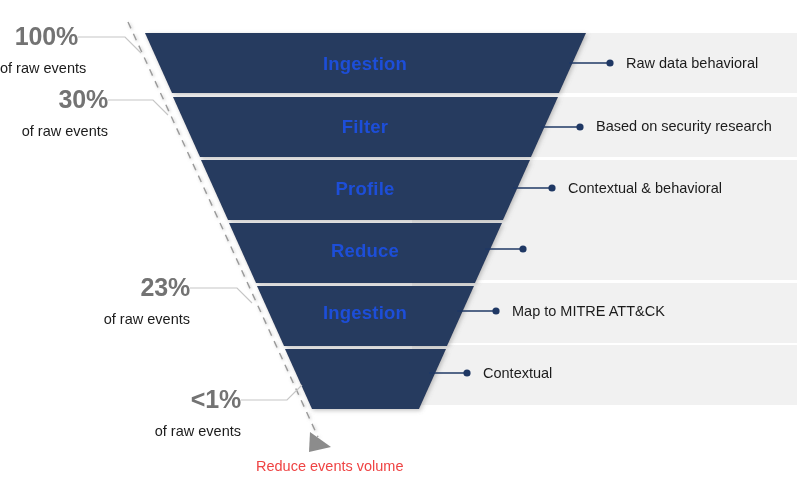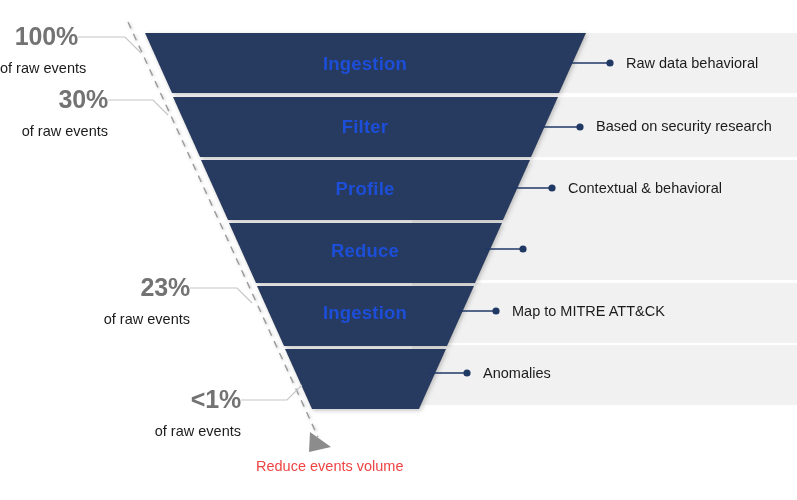--- a/index.html
+++ b/index.html
@@ -148,17 +148,17 @@
   <div class="stage-label" style="left:265px; top:53px; width:200px;">Ingestion</div>
   <div class="stage-label" style="left:265px; top:116px; width:200px;">Filter</div>
   <div class="stage-label" style="left:265px; top:178px; width:200px;">Profile</div>
   <div class="stage-label" style="left:265px; top:240px; width:200px;">Reduce</div>
   <div class="stage-label" style="left:265px; top:302px; width:200px;">Ingestion</div>
 
   <div class="desc-label" style="left:626px; top:55px;">Raw data behavioral</div>
   <div class="desc-label" style="left:596px; top:118px;">Based on security research</div>
   <div class="desc-label" style="left:568px; top:180px;">Contextual &amp; behavioral</div>
   <div class="desc-label" style="left:512px; top:303px;">Map to MITRE ATT&amp;CK</div>
-  <div class="desc-label" style="left:483px; top:365px;">Anomalies</div>
+  <div class="desc-label" style="left:483px; top:365px;">Contextual</div>
 
   <div class="caption" style="left:256px; top:458px;">Reduce events volume</div>
 
 </div>
 
 </body></html>

